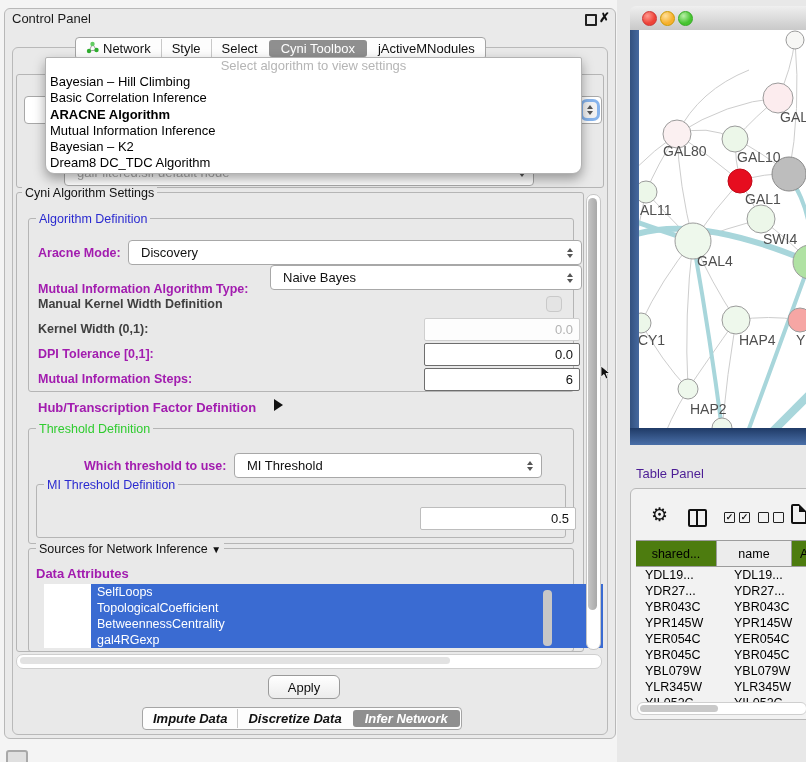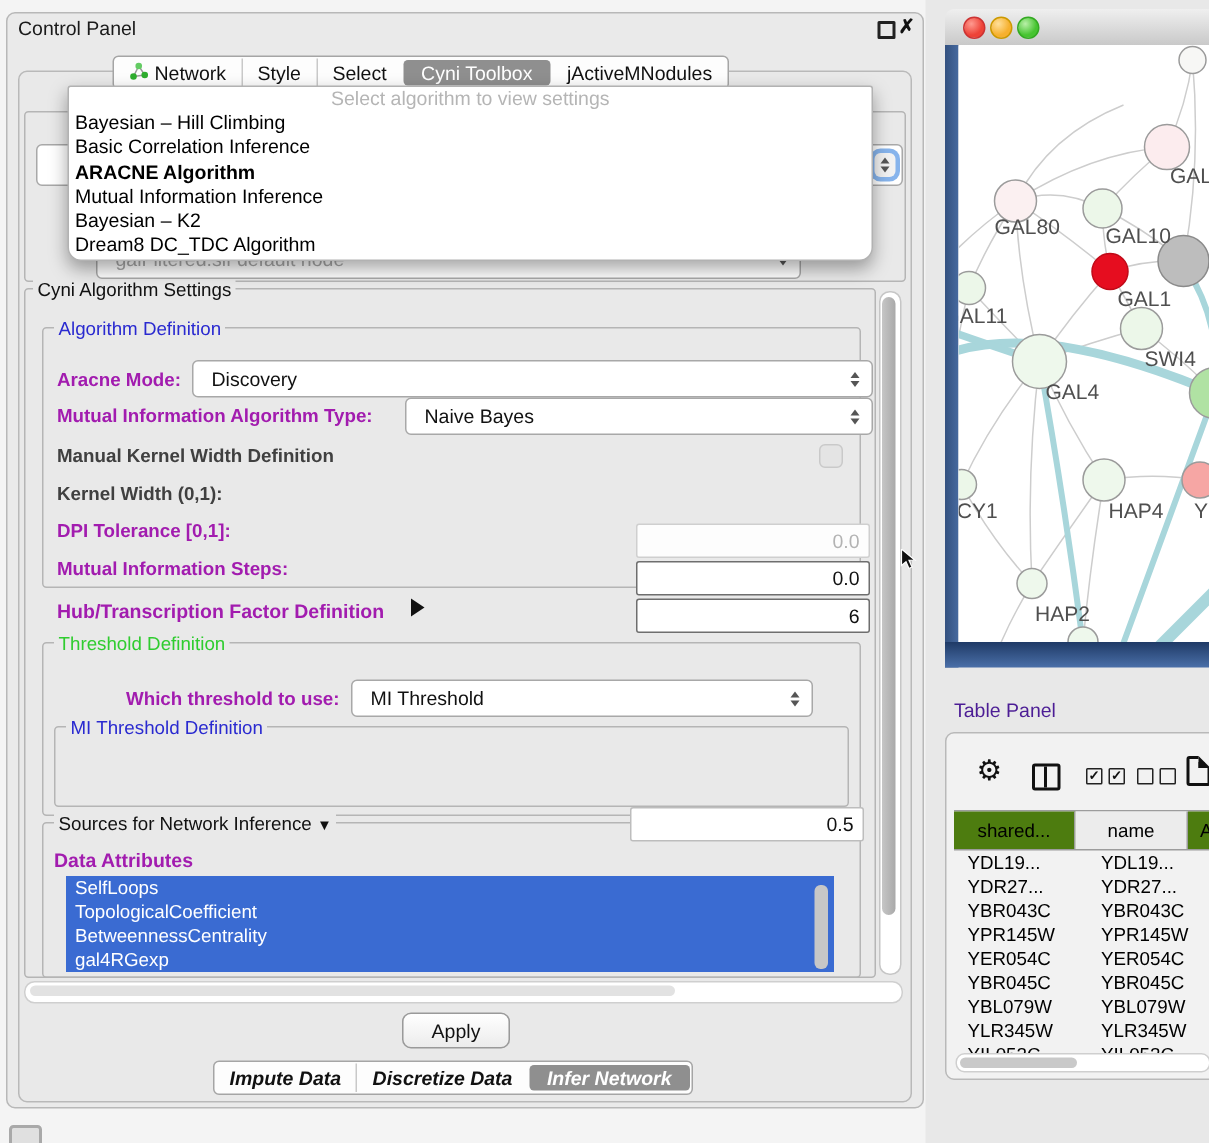--- a/index.html
+++ b/index.html
@@ -36,35 +36,35 @@
          font-size:13px;color:#111;display:flex;align-items:center;padding-left:12px;}
   .stepper{position:absolute;right:4px;top:50%;transform:translateY(-50%);width:14px;height:16px;
            display:flex;flex-direction:column;align-items:center;justify-content:center;gap:2px;}
   .stepper.focused{box-shadow:0 0 0 3px rgba(95,155,230,.75);border-radius:4px;background:#f2f2f2;}
   .arr-up{width:0;height:0;border-left:3.5px solid transparent;border-right:3.5px solid transparent;border-bottom:4px solid #555;}
   .arr-dn{width:0;height:0;border-left:3.5px solid transparent;border-right:3.5px solid transparent;border-top:4px solid #555;}
 
   .lbl{position:absolute;font-size:12.5px;font-weight:bold;color:#a21caf;white-space:nowrap;}
   .lbl.dis{color:#404040;}
   .tf{position:absolute;background:#fff;border:1px solid #6e6e6e;border-radius:2px;font-size:13px;color:#111;
-      display:flex;align-items:center;justify-content:flex-end;padding:0 6px;margin-top:31px;}
+      display:flex;align-items:center;justify-content:flex-end;padding:0 6px;}
   .tf.lite{border:1px solid #bdbdbd;}
   .tf.dis{border:1px solid #cfcfcf;color:#b3b3b3;background:#fdfdfd;}
   .chk{position:absolute;width:14px;height:14px;border:1px solid #c9c9c9;border-radius:4px;background:#e4e4e4;}
 
   .popup{left:45px;top:57px;width:535px;height:115px;background:#fff;border:1px solid #b2b2b2;
          border-radius:2px 2px 9px 9px;box-shadow:0 5px 12px rgba(0,0,0,.35);z-index:50;overflow:hidden;}
   .popup-ph{height:16px;text-align:center;color:#b5b5b5;font-size:13px;line-height:15px;}
   .pitem{line-height:16.3px;height:16.3px;padding-left:4px;font-size:13px;color:#000;white-space:nowrap;}
   .pitem.b{font-weight:bold;}
 
   .hub-arrow{width:0;height:0;border-top:6px solid transparent;border-bottom:6px solid transparent;
              border-left:9px solid #111;position:absolute;}
 
-  .list{left:44px;top:584px;width:512px;height:64px;background:#fff;overflow:hidden;z-index:6;}
+  .list{left:44px;top:584px;width:512px;height:64px;background:#fff;overflow:hidden;z-index:6;padding-left:47px;}
   .litem{height:16px;line-height:16px;background:#3a6bd2;color:#fff;font-size:12.5px;padding-left:6px;}
   .list-thumb{left:543px;top:590px;width:9px;height:56px;background:#c7c7c7;border-radius:4px;z-index:7;}
 
   .vsb{left:586px;top:194px;width:13px;height:454px;background:#fff;border:1px solid #c6c6c6;border-radius:7px;z-index:6;}
   .vsb-thumb{position:absolute;left:1px;top:3px;width:9px;height:412px;border-radius:5px;
              background:linear-gradient(90deg,#c6c6c6,#a9a9a9);}
   .hsb{left:16px;top:654px;width:584px;height:13px;background:#fff;border:1px solid #cfcfcf;border-radius:7px;z-index:6;}
   .hsb-thumb{position:absolute;left:3px;top:2px;width:430px;height:7px;background:#e2e2e2;border-radius:4px;}
 
   .apply{left:268px;top:675px;width:70px;height:22px;background:linear-gradient(#ffffff,#ececec);
@@ -188,21 +188,21 @@
 
   <span class="lbl" style="left:38px;top:246px;z-index:5;">Aracne Mode:</span>
   <div class="combo" style="left:128px;top:240px;width:440px;height:23px;z-index:5;">
     <span>Discovery</span>
     <span class="stepper">
         <span class="arr-up"></span>
         <span class="arr-dn"></span>
       </span>
   </div>
 
-  <span class="lbl" style="left:38px;top:270px;z-index:5;">Mutual Information Algorithm Type:</span>
+  <span class="lbl" style="left:38px;top:282px;z-index:5;">Mutual Information Algorithm Type:</span>
   <div class="combo" style="left:270px;top:265px;width:298px;height:23px;z-index:5;">
     <span>Naive Bayes</span>
     <span class="stepper">
         <span class="arr-up"></span>
         <span class="arr-dn"></span>
       </span>
   </div>
 
   <span class="lbl dis" style="left:38px;top:297px;z-index:5;">Manual Kernel Width Definition</span>
   <span class="chk" style="left:546px;top:296px;z-index:5;"></span>

